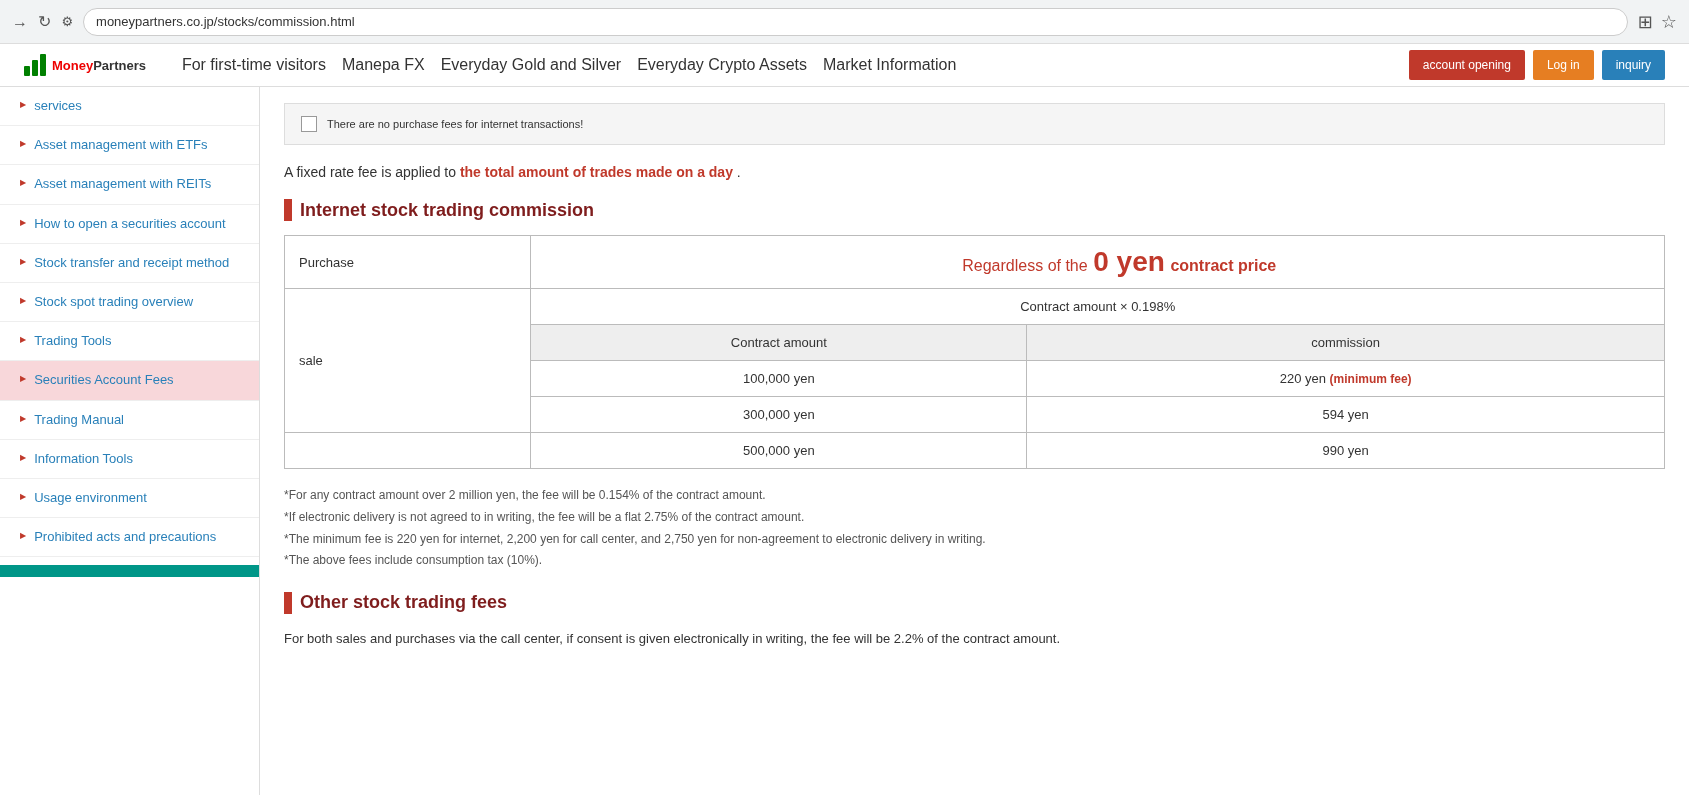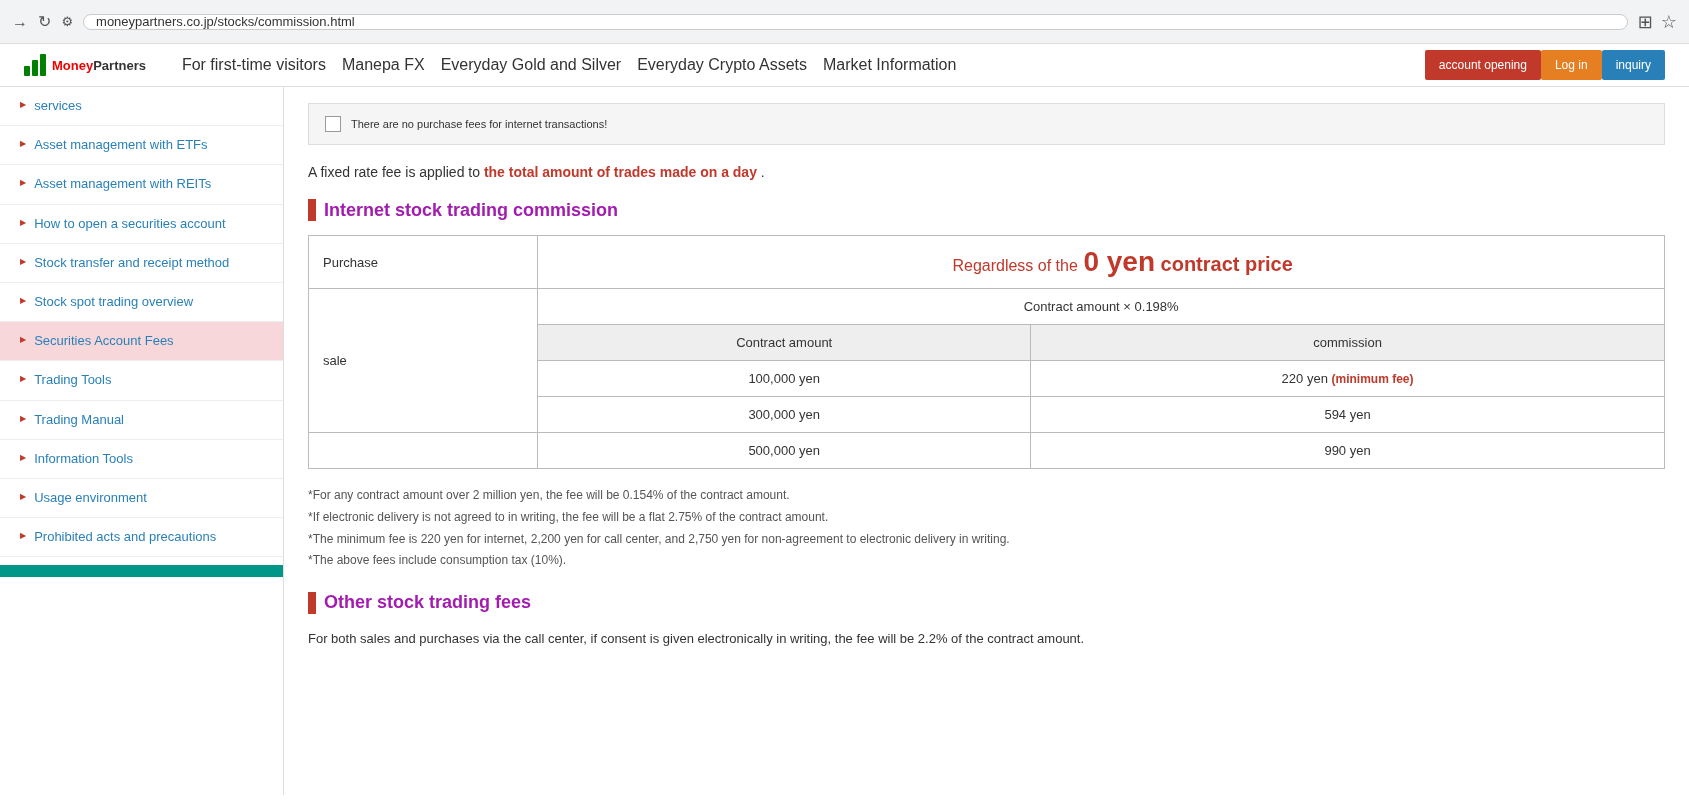--- a/index.html
+++ b/index.html
@@ -5,50 +5,50 @@
     * { box-sizing: border-box; margin: 0; padding: 0; }
     body { font-family: Arial, sans-serif; font-size: 14px; background: #fff; color: #333; }
 
     
     .browser-bar {
       display: flex; align-items: center; background: #f1f3f4; padding: 6px 12px;
       border-bottom: 1px solid #ddd; height: 44px; gap: 10px;
     }
     .browser-bar .nav-btn { font-size: 16px; color: #555; cursor: pointer; background: none; border: none; }
     .browser-bar .url-bar {
-      flex: 1; height: 16px; border: 1px solid #ccc; border-radius: 14px;
+      flex: 1; height: 28px; border: 1px solid #ccc; border-radius: 14px;
       padding: 0 12px; font-size: 13px; background: #fff; color: #333;
     }
     .browser-bar .browser-icons { display: flex; gap: 8px; font-size: 18px; color: #555; }
 
     
     .site-header {
       display: flex; align-items: center; padding: 8px 24px; border-bottom: 1px solid #ddd;
       background: #fff; height: 43px; gap: 20px;
     }
     .logo { display: flex; align-items: center; gap: 6px; margin-right: 16px; }
     .logo-bars { display: flex; gap: 2px; align-items: flex-end; }
     .logo-bar { width: 6px; background: #008000; border-radius: 1px; }
     .logo-bar:nth-child(1) { height: 10px; }
     .logo-bar:nth-child(2) { height: 16px; }
     .logo-bar:nth-child(3) { height: 22px; }
     .logo-text { font-size: 13px; font-weight: bold; color: #333; }
     .logo-text span { color: #e00; }
     .nav-links { display: flex; gap: 16px; font-size: 16px; color: #333; flex: 1; }
     .nav-links a { color: #333; text-decoration: none; cursor: pointer; }
-    .header-btns { display: flex; gap: 0; justify-content: center; }
+    .header-btns { display: flex; gap: 8px; justify-content: center; }
     .btn-account { background: #c0392b; color: #fff; border: none; padding: 8px 14px; font-size: 12px; cursor: pointer; border-radius: 2px; }
     .btn-login { background: #e67e22; color: #fff; border: none; padding: 8px 14px; font-size: 12px; cursor: pointer; border-radius: 2px; }
     .btn-inquiry { background: #2980b9; color: #fff; border: none; padding: 8px 14px; font-size: 12px; cursor: pointer; border-radius: 2px; }
 
     
     .main-layout { display: flex; min-height: calc(100vh - 100px); }
 
     
-    .sidebar { width: 284px; border-right: 1px solid #ddd; padding: 0; flex-shrink: 0; }
+    .sidebar { width: 260px; border-right: 1px solid #ddd; padding: 0; flex-shrink: 0; }
     .sidebar-item {
       display: flex; align-items: flex-start; padding: 10px 12px 10px 20px;
       border-bottom: 1px solid #eee; cursor: pointer; position: relative;
     }
     .sidebar-item:before {
       content: '▶'; font-size: 8px; color: #c0392b; margin-right: 8px; margin-top: 3px; flex-shrink: 0;
     }
     .sidebar-item a { color: #2980b9; text-decoration: none; font-size: 13px; line-height: 1.4; }
     .sidebar-item.active { background: #f8d7da; }
     .sidebar-item.active a { color: #2980b9; }
@@ -64,21 +64,21 @@
     }
     .notice-box .checkbox-icon { width: 16px; height: 16px; border: 1px solid #999; margin-right: 10px; background: #fff; flex-shrink: 0; }
 
     
     .desc-text { font-size: 14px; margin-bottom: 16px; line-height: 1.6; }
     .desc-text .highlight { color: #c0392b; font-weight: bold; text-align: right; }
 
     
     .section-title {
       display: flex; align-items: center; font-size: 18px; font-weight: bold;
-      margin-bottom: 14px; color: #a21caf; gap: 8px;
+      margin-bottom: 14px; color: #7f1d1d; gap: 8px;
     }
     .section-title .red-bar { width: 8px; height: 22px; background: #c0392b; display: inline-block; flex-shrink: 0; }
 
     
     .fee-table { border-collapse: collapse; width: 100%; margin-bottom: 16px; border: 1px solid #999; }
     .fee-table th, .fee-table td { border: 1px solid #bbb; padding: 10px 14px; font-size: 13px; }
     .fee-table th { background: #eee; font-weight: normal; }
     .fee-table .row-label { background: #fff; vertical-align: middle; }
     .fee-table .purchase-cell {
       text-align: center; font-size: 20px; font-weight: bold;
@@ -150,25 +150,25 @@
     </div>
     <div class="sidebar-item">
       <a>How to open a securities account</a>
     </div>
     <div class="sidebar-item">
       <a>Stock transfer and receipt method</a>
     </div>
     <div class="sidebar-item">
       <a>Stock spot trading overview</a>
     </div>
+    <div class="sidebar-item">
+      <a>Trading Tools</a>
+    </div>
     <div class="sidebar-item active">
       <a>Securities Account Fees</a>
-    </div>
-    <div class="sidebar-item">
-      <a>Trading Tools</a>
     </div>
     <div class="sidebar-item">
       <a>Trading Manual</a>
     </div>
     <div class="sidebar-item">
       <a>Information Tools</a>
     </div>
     <div class="sidebar-item">
       <a>Usage environment</a>
     </div>
@@ -196,21 +196,21 @@
       <span>Internet stock trading commission</span>
     </div>
 
     <table class="fee-table">
       <tbody>
         <tr>
           <td class="row-label">Purchase</td>
           <td colspan="2" class="purchase-cell">
             <span class="regardless">Regardless of the</span>
             <span class="zero">0 yen</span>
-            <span style="font-size:20px;color:#c0392b;font-weight:bold;">contract price</span>
+            <span style="font-size:16px;color:#c0392b;font-weight:bold;">contract price</span>
           </td>
         </tr>
         <tr>
           <td class="row-label" rowspan="4">sale</td>
           <td colspan="2" class="center">Contract amount × 0.198%</td>
         </tr>
         <tr>
           <th>Contract amount</th>
           <th>commission</th>
         </tr>

